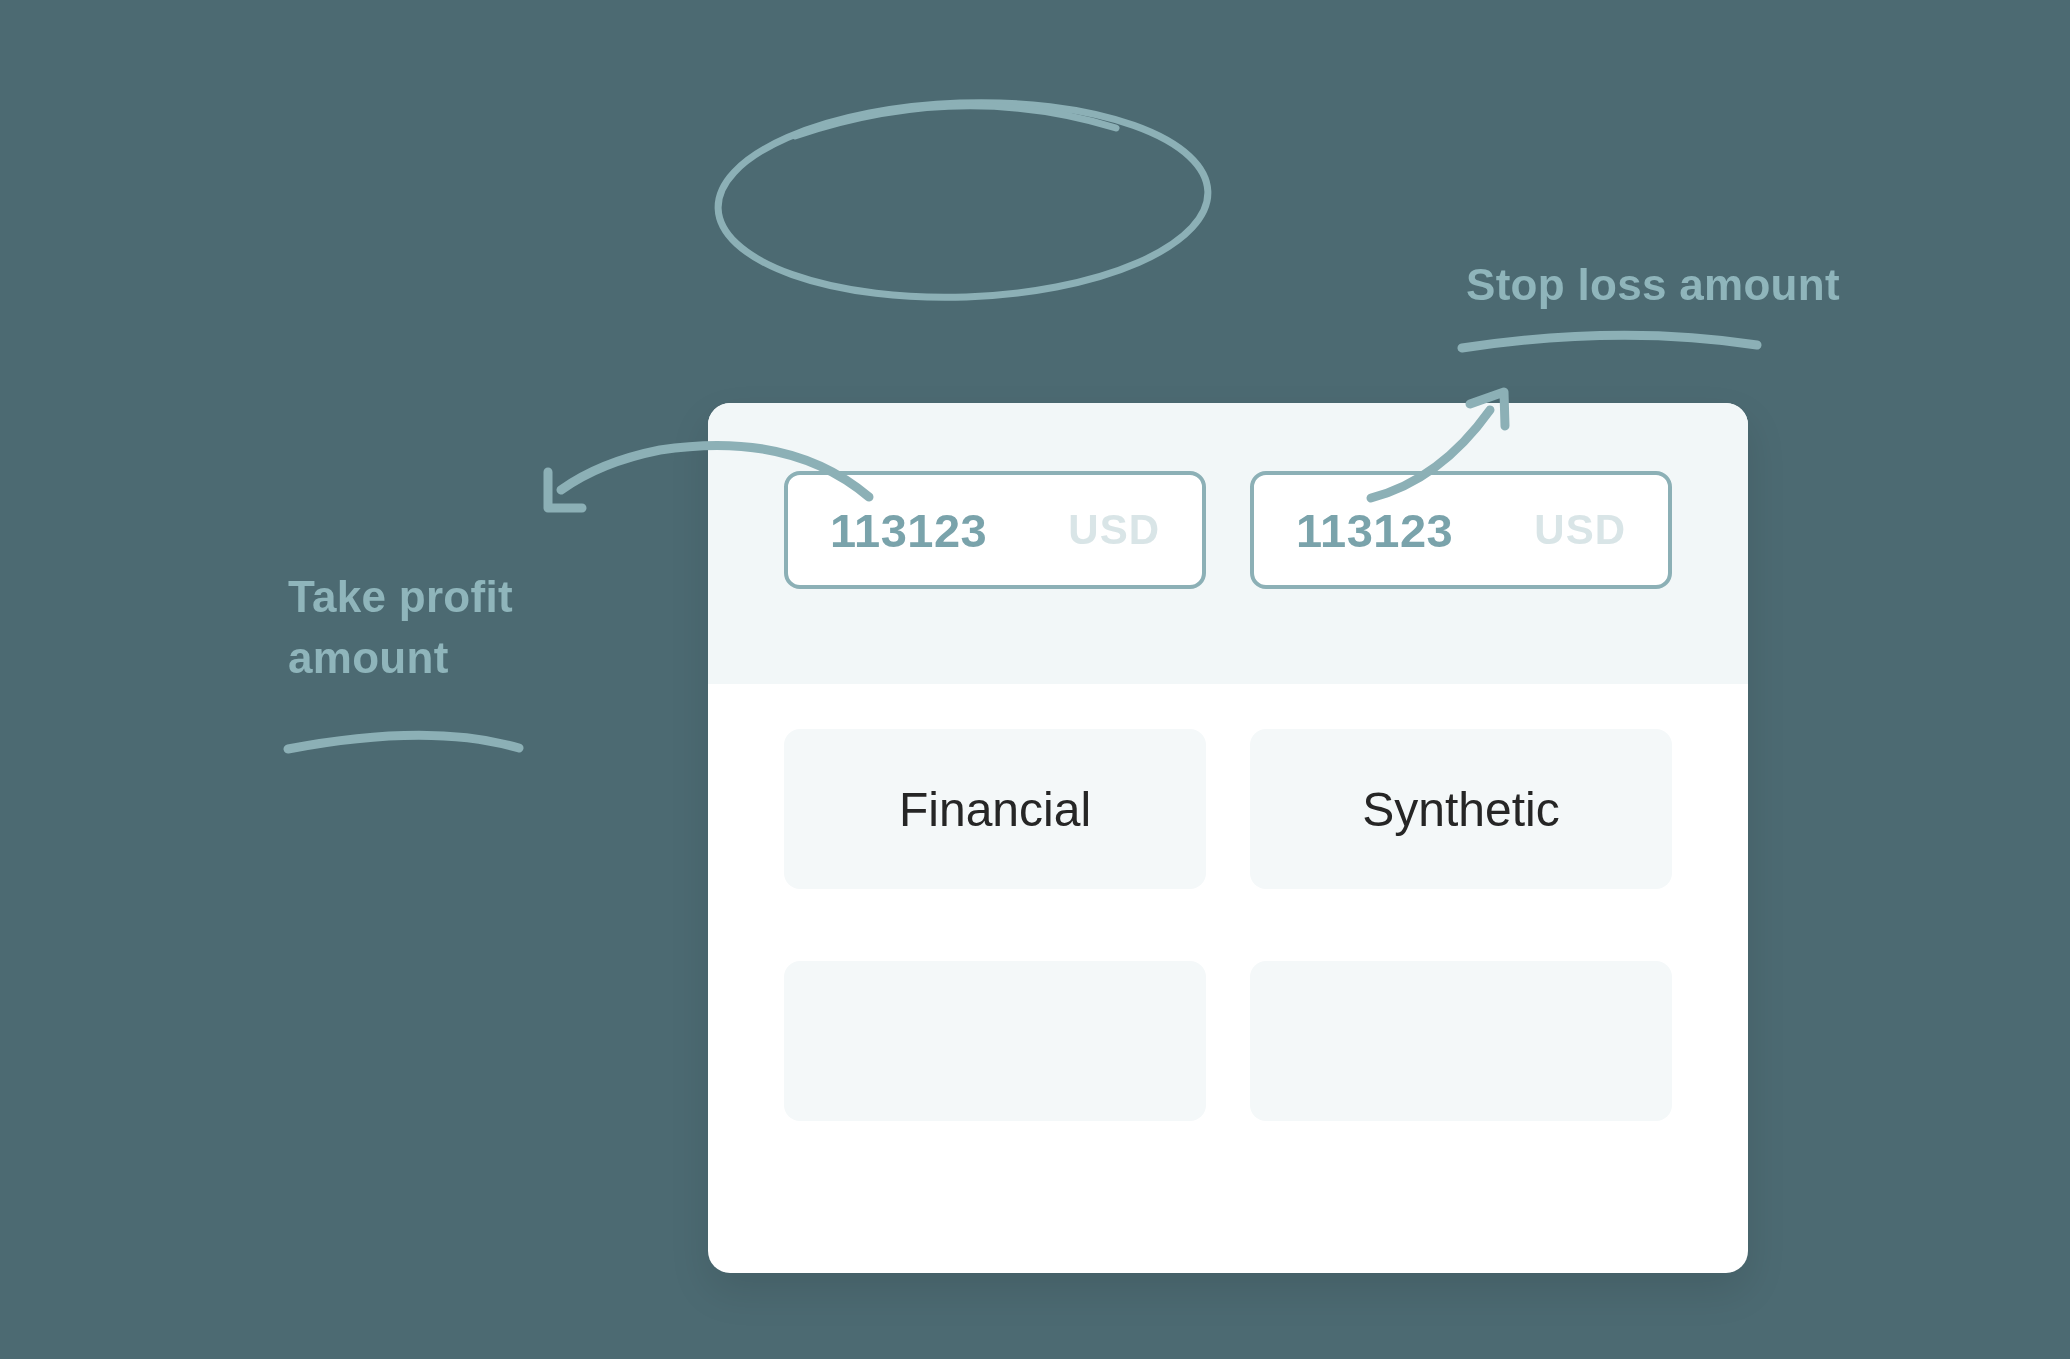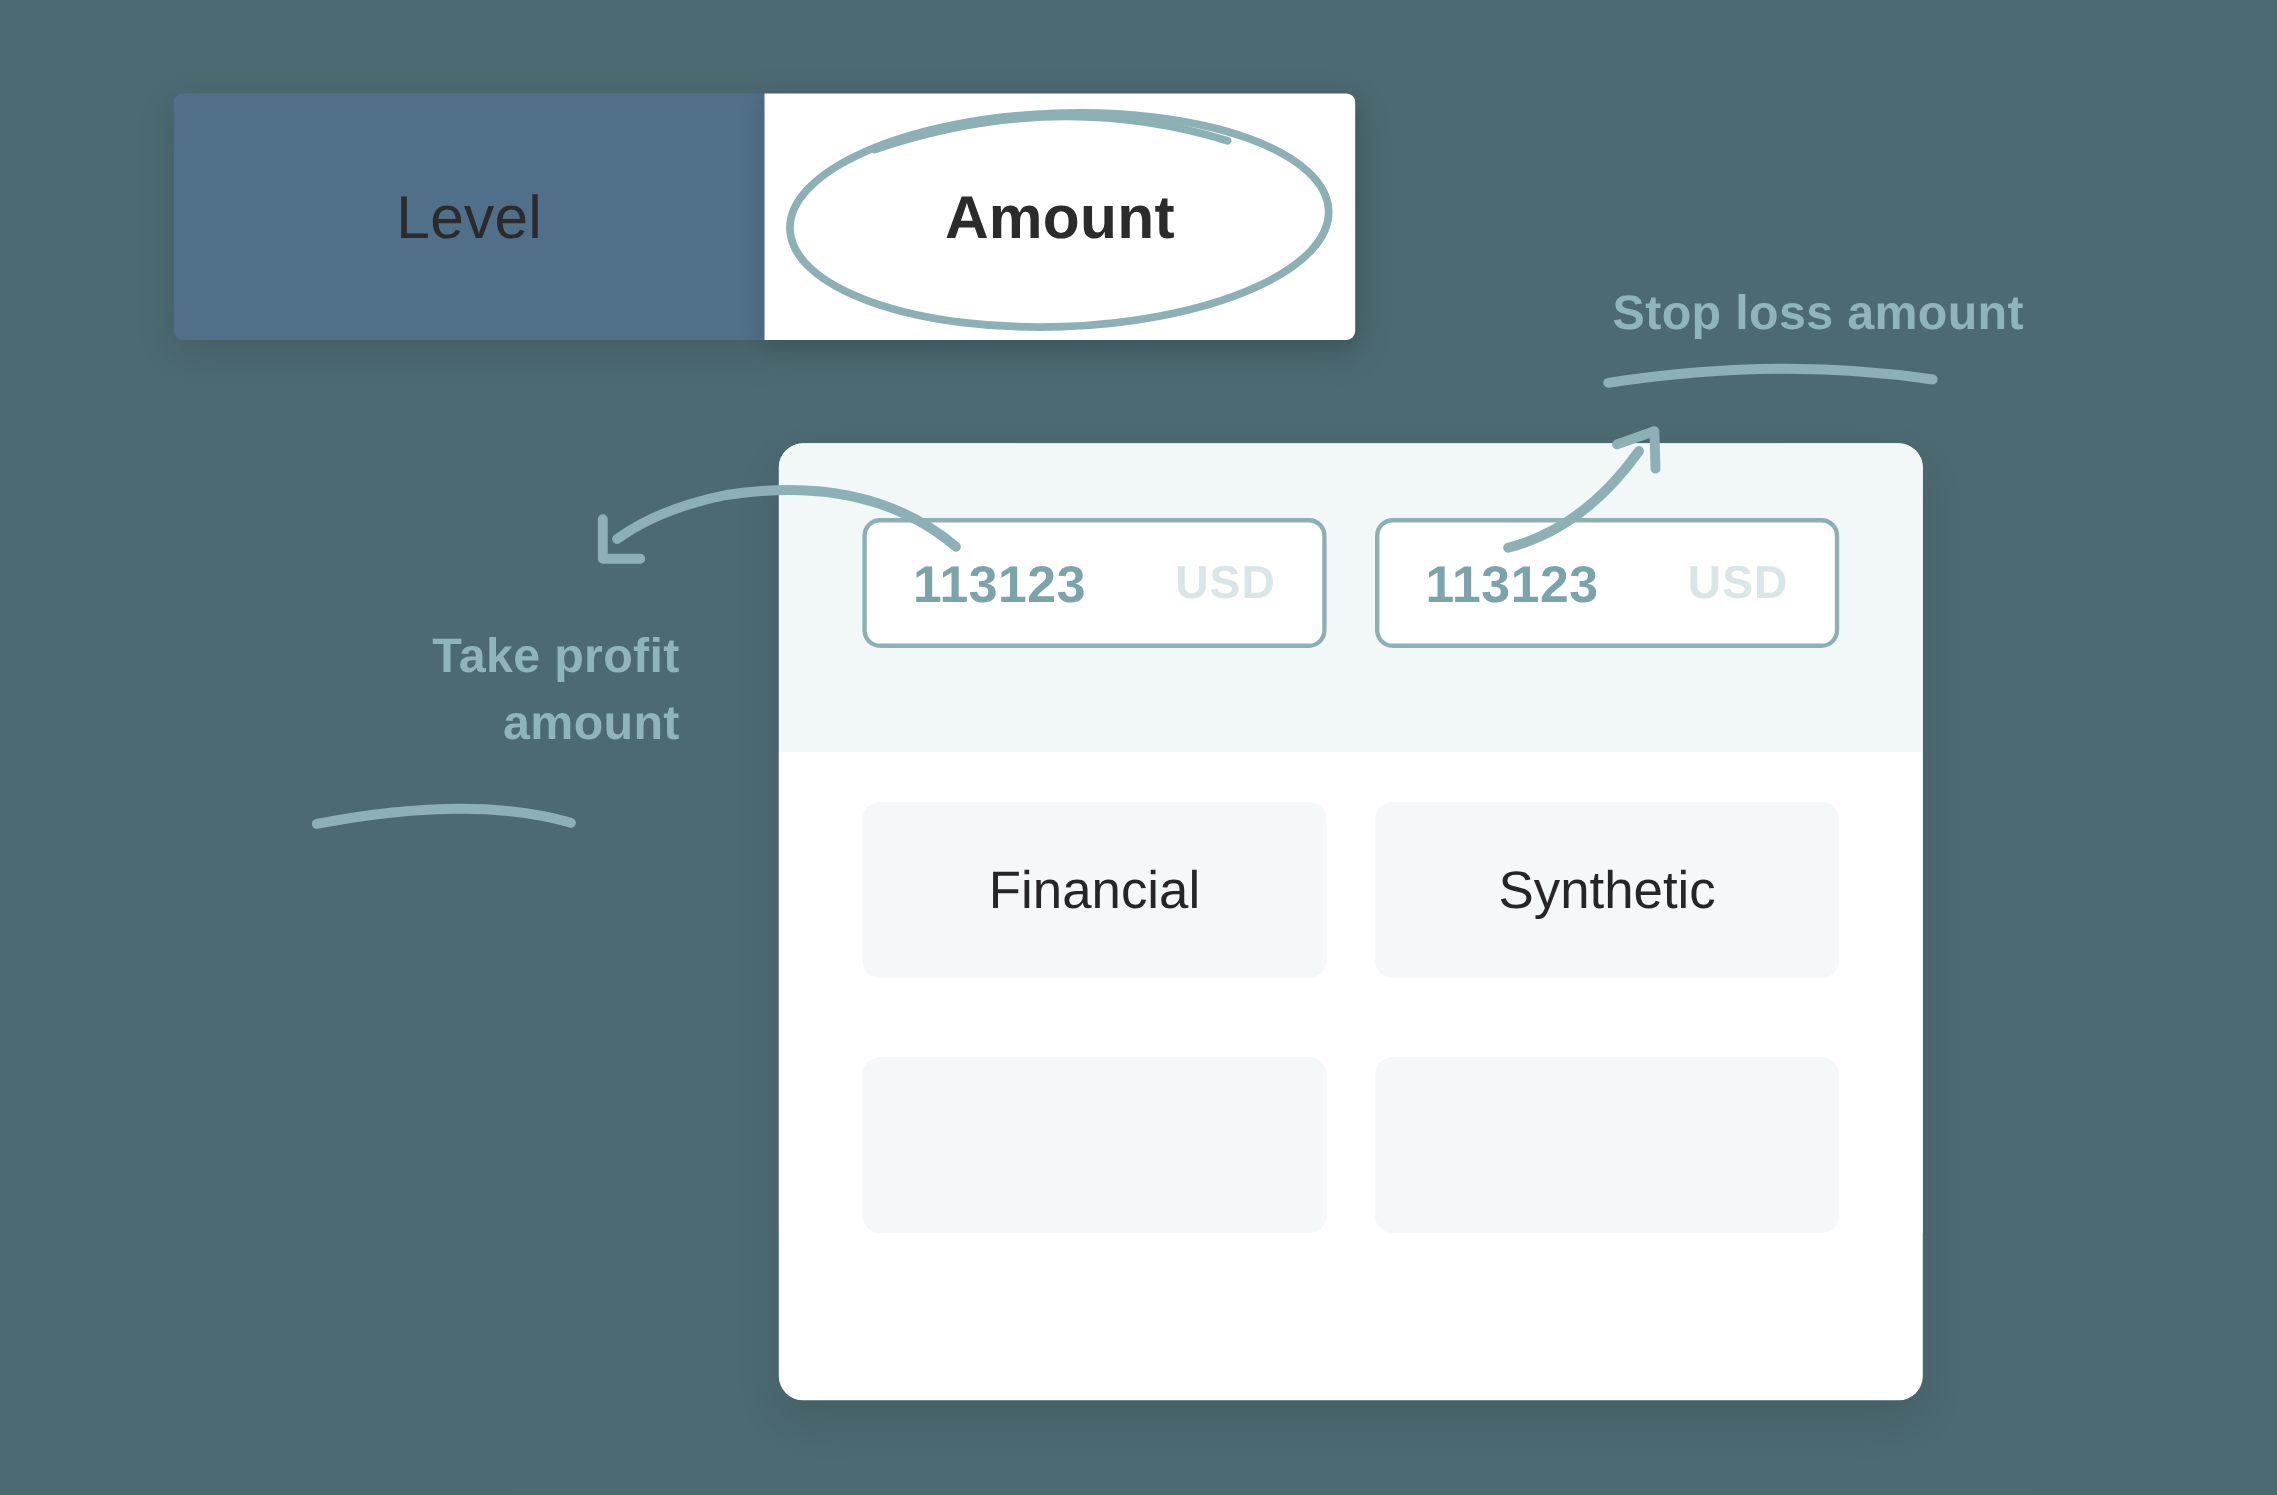--- a/index.html
+++ b/index.html
@@ -139,44 +139,36 @@
   
   .annotation {
     position: absolute;
     color: #8fb5bb;
     font-weight: 700;
     font-size: 44px;
     letter-spacing: 0.3px;
     line-height: 1.38;
   }
   .ann-stop-loss { left: 1466px; top: 255px; }
-  .ann-take-profit { left: 288px; top: 567px; width: 330px; text-align: right; }
+  .ann-take-profit { left: 288px; top: 567px; width: 330px; }
 
   svg.overlay {
     position: absolute;
     left: 0; top: 0;
     width: 2070px;
     height: 1359px;
     pointer-events: none;
     overflow: visible;
   }
 </style>
 </head>
 <body>
 
 <div id="stage">
 
-  <div class="tab-switcher">
-    <div class="tab tab-inactive">
-      <span>Level</span>
-    </div>
-    <div class="tab tab-active">
-      <span>Amount</span>
-    </div>
-  </div>
 
   <div class="card">
 
     <div class="card-top">
       <div class="row">
 
         <div class="amount-input">
           <span class="amount-value">113123</span>
           <span class="amount-currency">USD</span>
         </div>

